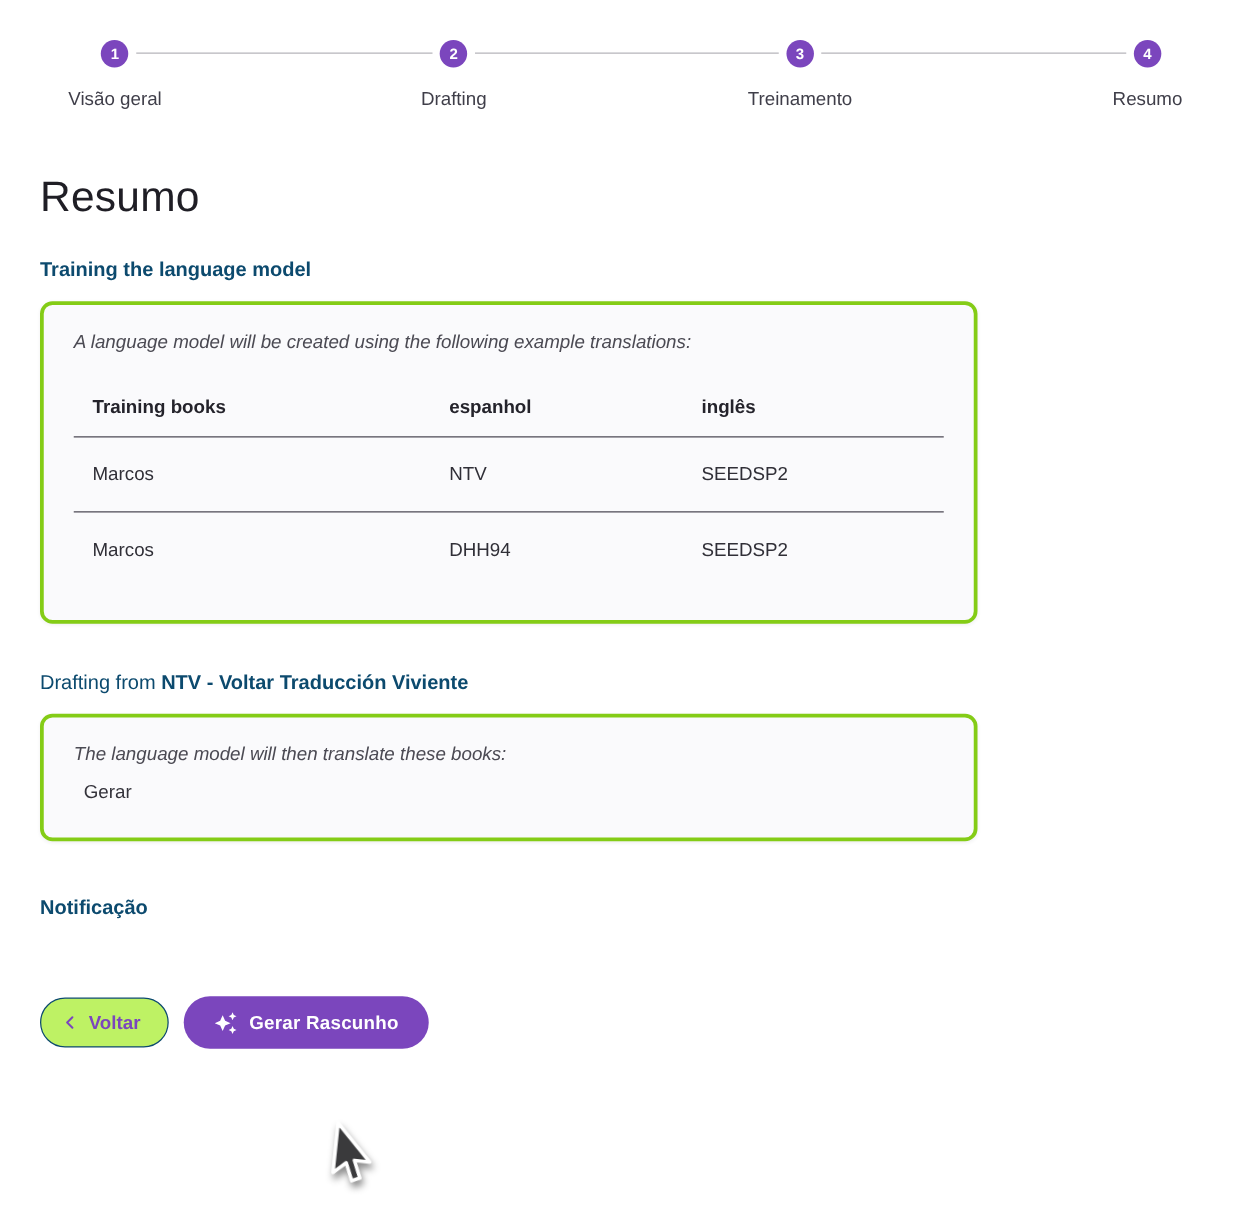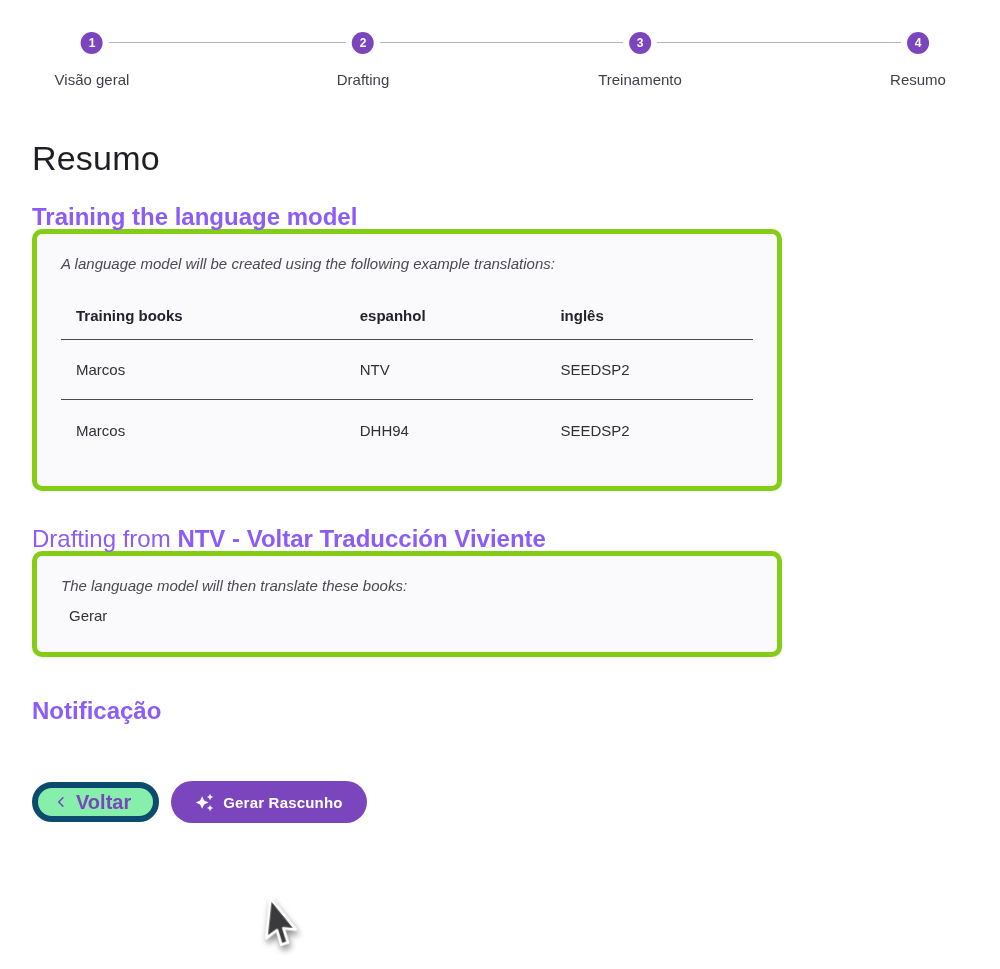--- a/index.html
+++ b/index.html
@@ -27,30 +27,31 @@
   }
   .connector { position:absolute; top:42px; height:1px; background:#b6b5bb; }
   .step1 { left:92px; } .step2 { left:363px; } .step3 { left:640px; } .step4 { left:918px; }
   .conn1 { left:109px; width:237px; }
   .conn2 { left:380px; width:243px; }
   .conn3 { left:657px; width:244px; }
 
   
   .content { padding:0 0 0 32px; width:814px; }
   h1.page-title { margin-top:42px; font-size:34px; font-weight:400; color:#1f1e25; line-height:40px; letter-spacing:.2px; }
-  h2.section-heading { font-size:24px; font-weight:700; color:#8b5cf6; line-height:24px; }
+  h2.section-heading { font-size:16px; font-weight:700; color:#0c4a6e; line-height:24px; }
   .h2-1 { margin-top:27px; }
   .h2-2 { margin-top:36px; }
   .h2-3 { margin-top:42px; }
   .section-heading .normal { font-weight:400; }
 
   .card {
     width:750px; background:#fafafc;
-    border:5px solid #84cc16; border-radius:10px;
+    border:3px solid #84cc16; border-radius:10px;
     box-shadow:0 1px 3px rgba(40,40,60,.07);
+    margin-top:12px;
   }
   .card-1 { padding:20px 24px 26px 24px; }
   .card-2 { padding:20px 24px 26px 24px; }
   .card-3 { height:90px; display:flex; align-items:center; padding:0 24px 0 36px; }
 
   .note { font-style:italic; font-size:15px; line-height:20px; color:#4b4a53; }
 
   
   .table { margin-top:18px; }
   .t-row { display:grid; grid-template-columns:41% 29% 30%; align-items:center; }
@@ -68,22 +69,22 @@
     width:18px; height:18px; border:2px solid #4a4a52; border-radius:2px;
     background:transparent; flex:none;
   }
   .checkbox-label { margin-left:13px; font-size:14.5px; color:#2e2d35; }
 
   
   .actions { display:flex; align-items:center; margin-top:58px; margin-left:32px; }
   .btn { display:inline-flex; align-items:center; justify-content:center; border-radius:21px; cursor:pointer; font-family:inherit; }
   .btn-back {
     height:40px; padding:0 22px 0 16px;
-    background:#86efac; border:6px solid #0c4a6e;
-    color:#7b46bd; font-size:20px; font-weight:700;
+    background:#bef264; border:1px solid #0c4a6e;
+    color:#7b46bd; font-size:15px; font-weight:700;
   }
   .btn-back .chevron { margin-right:8px; display:inline-flex; }
   .btn-generate {
     height:42px; padding:0 24px; margin-left:12px;
     background:#7b46bd; border:none;
     color:#ffffff; font-size:15px; font-weight:700; letter-spacing:.2px;
   }
   .btn-generate .sparkle { margin-right:9px; display:inline-flex; }
 
   

